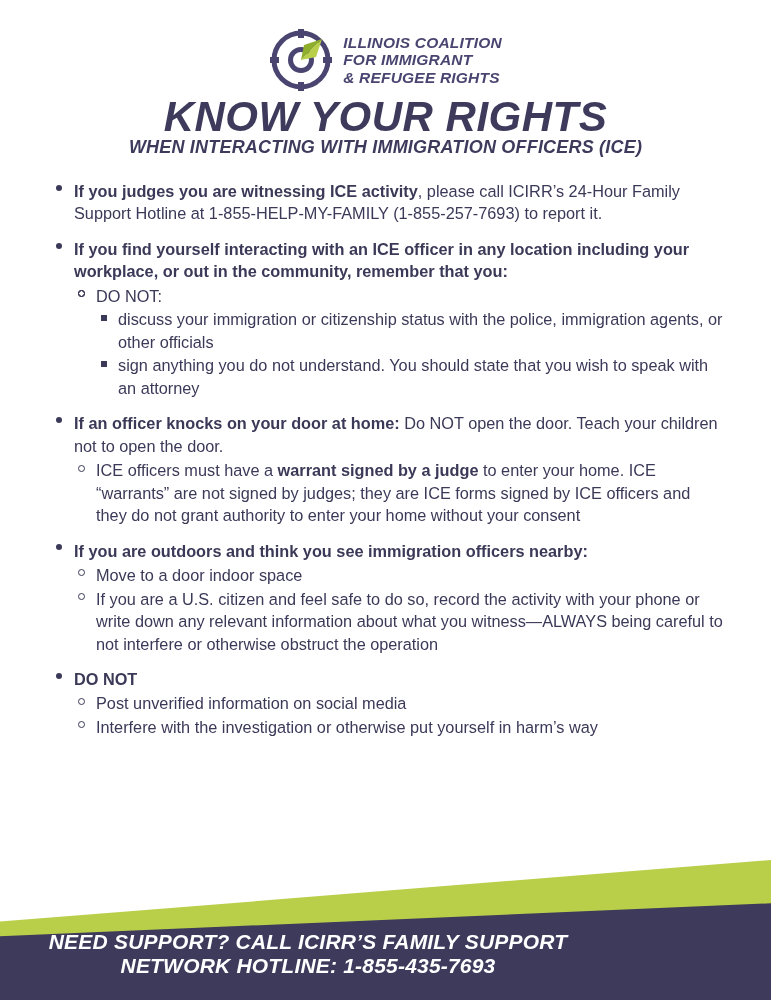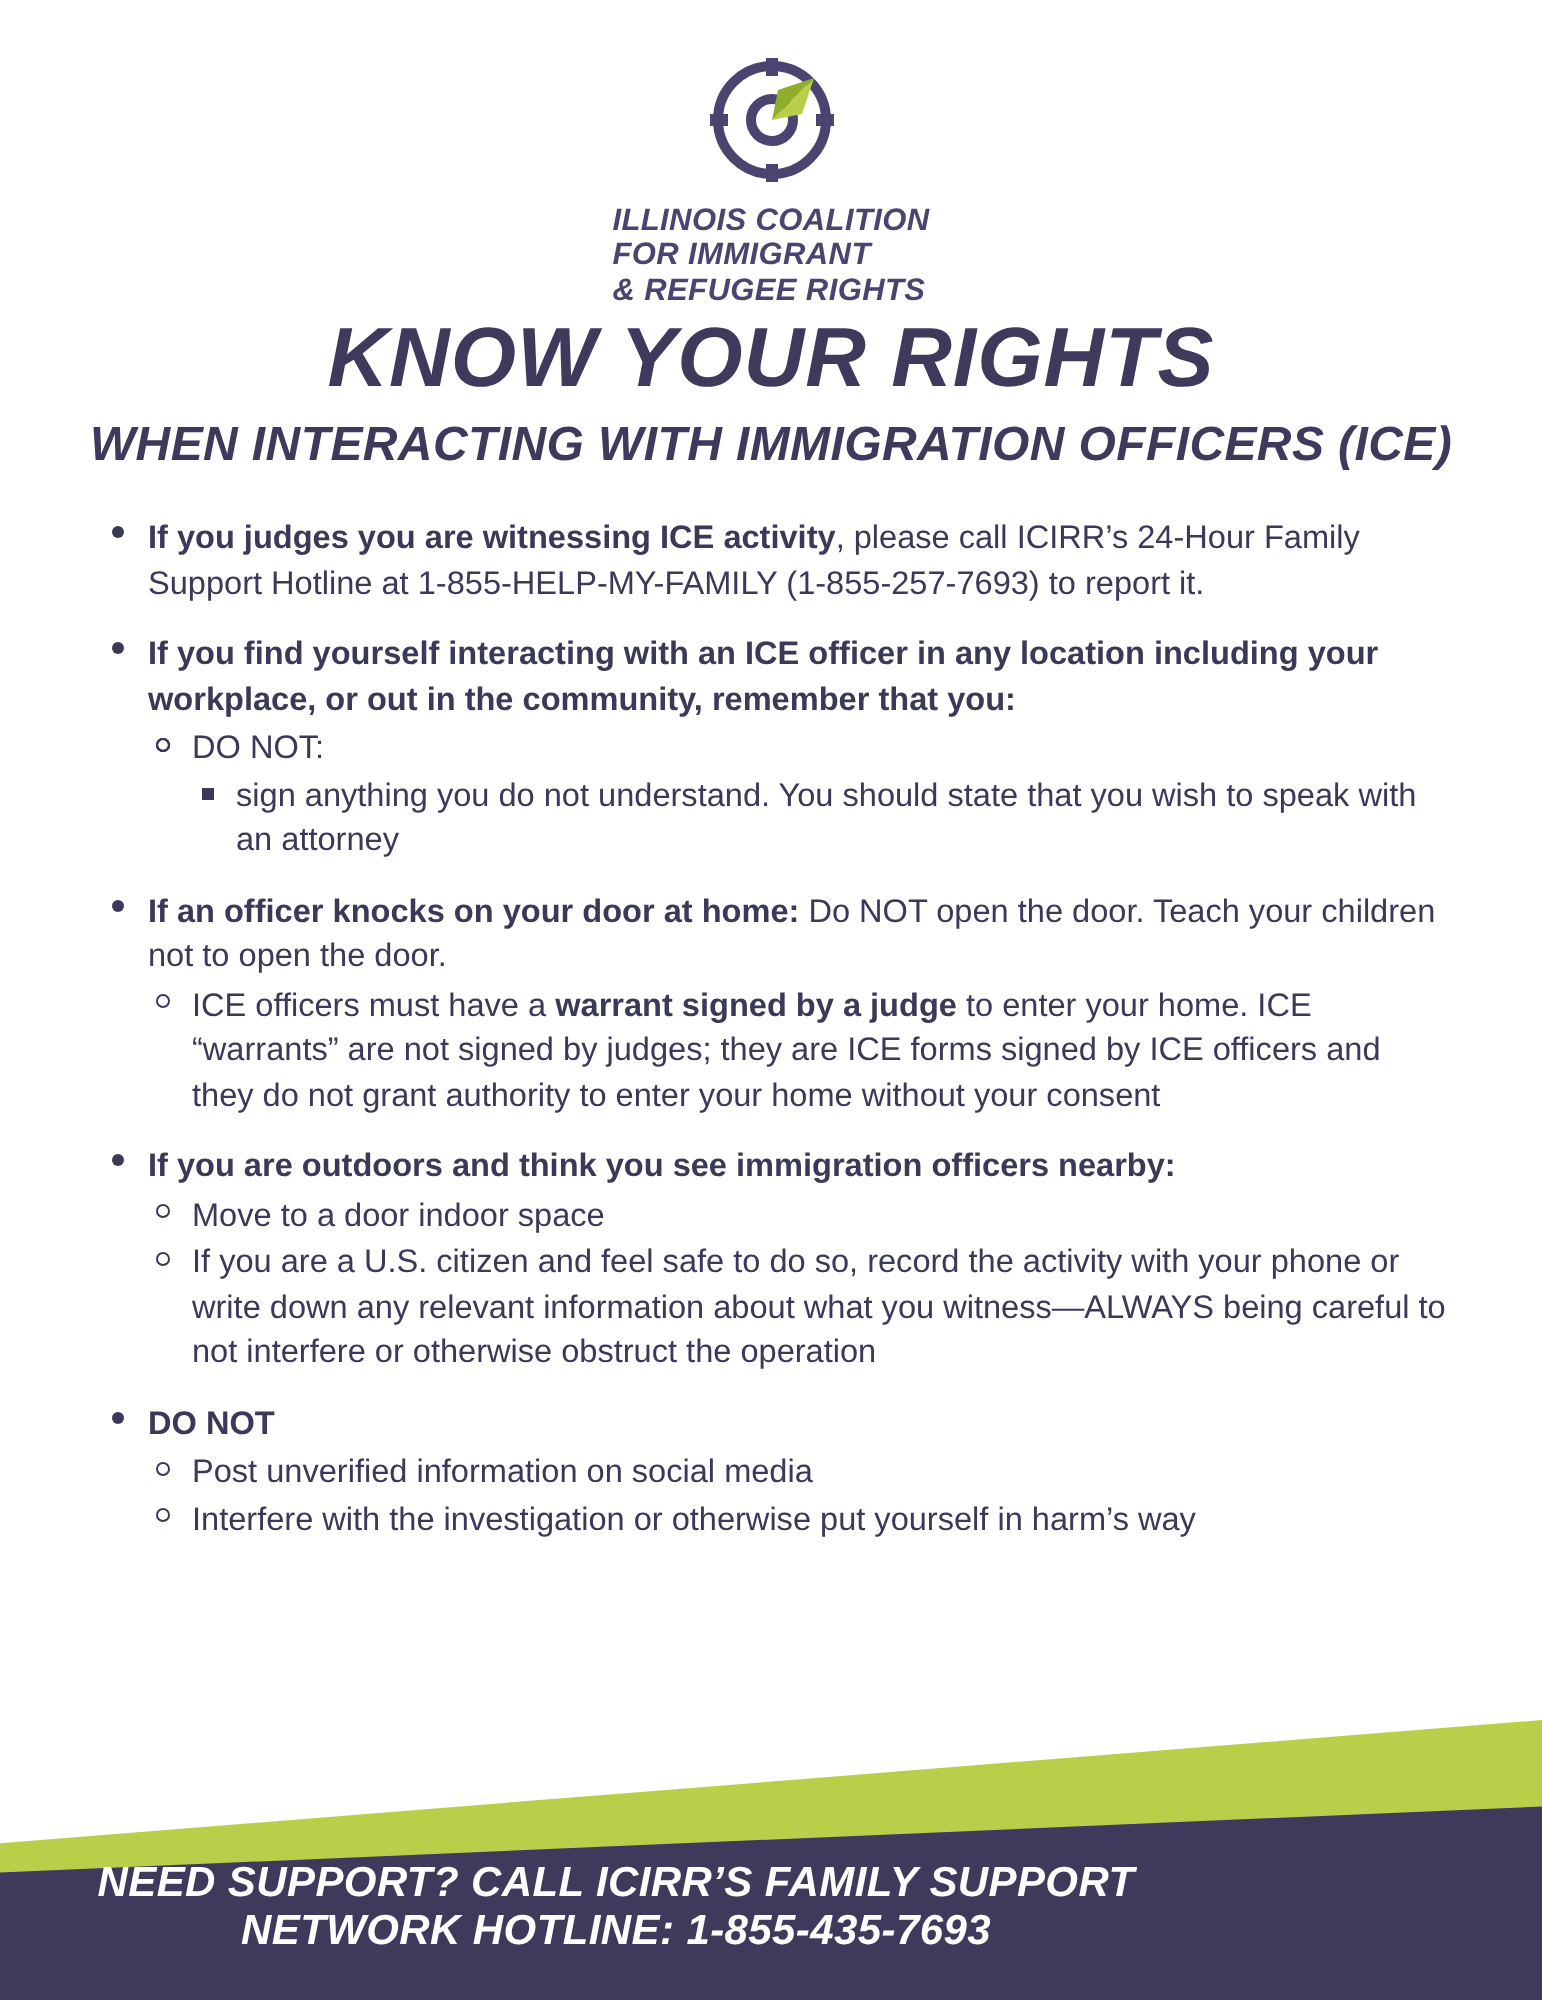--- a/index.html
+++ b/index.html
@@ -22,21 +22,20 @@
     box-sizing: border-box;
   }
 
   
   .logo-block {
     display: flex;
     align-items: center;
     justify-content: center;
     gap: 10px;
     padding-top: 28px;
-    flex-direction: column;
   }
   .logo-mark {
     width: 64px;
     height: 64px;
     flex: 0 0 auto;
   }
   .logo-text {
     font-family: "Liberation Sans", sans-serif;
     font-weight: bold;
     font-style: italic;
@@ -56,24 +55,23 @@
     font-size: 42px;
     letter-spacing: 0.5px;
     color: #3d3a5c;
     margin-top: 4px;
     line-height: 1;
   }
   .title-sub {
     text-align: center;
     font-weight: bold;
     font-style: italic;
-    font-size: 24px;
+    font-size: 18px;
     letter-spacing: 0.2px;
     color: #3d3a5c;
-    margin-top: 10px;
     line-height: 1.1;
   }
 
   
   .content {
     margin: 22px 48px 0 52px;
     font-size: 16.3px;
     line-height: 1.38;
     color: #3b3958;
   }
@@ -202,20 +200,24 @@
           </li>
           <li class="lvl2">
             <span class="bullet"></span>
           </li>
           <li class="lvl2">
             <span class="bullet"></span>
             <span>DO NOT:</span>
             <ul class="lvl3">
               <li class="lvl3">
                 <span class="bullet"></span>
+                <span>discuss your immigration or citizenship status with the police, immigration agents, or other officials</span>
+              </li>
+              <li class="lvl3">
+                <span class="bullet"></span>
                 <span>sign anything you do not understand.  You should state that you wish to speak with an attorney</span>
               </li>
             </ul>
           </li>
         </ul>
       </li>
 
       <li class="lvl1">
         <span class="bullet"></span>
         <span class="b">If an officer knocks on your door at home:</span><span> Do NOT open the door. Teach your children not to open the door.</span>

